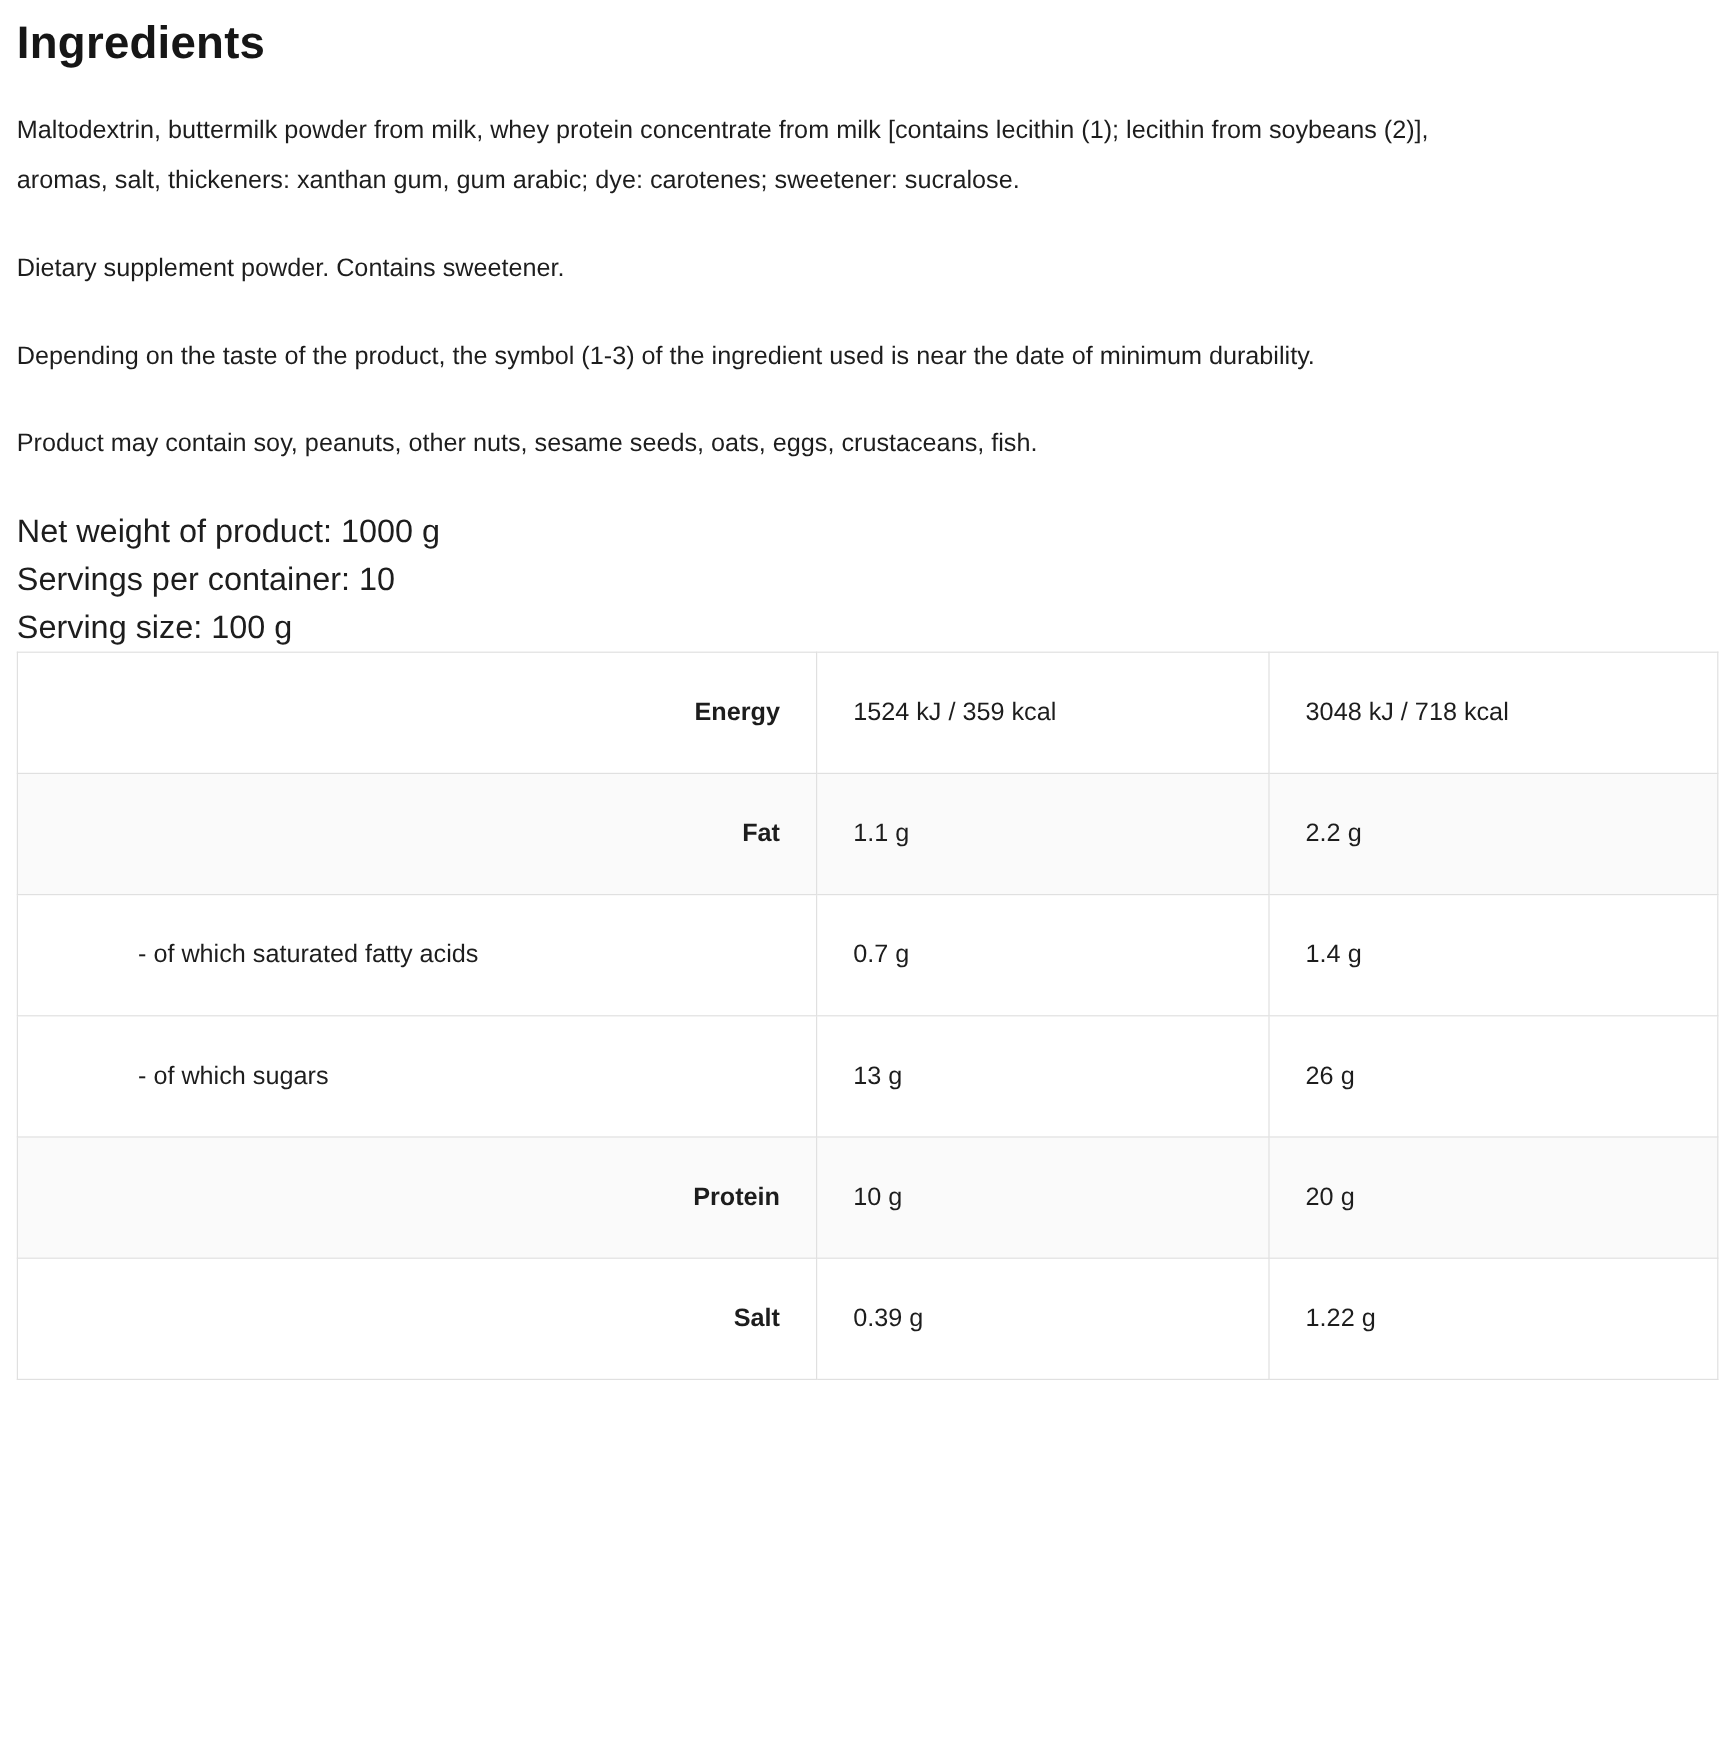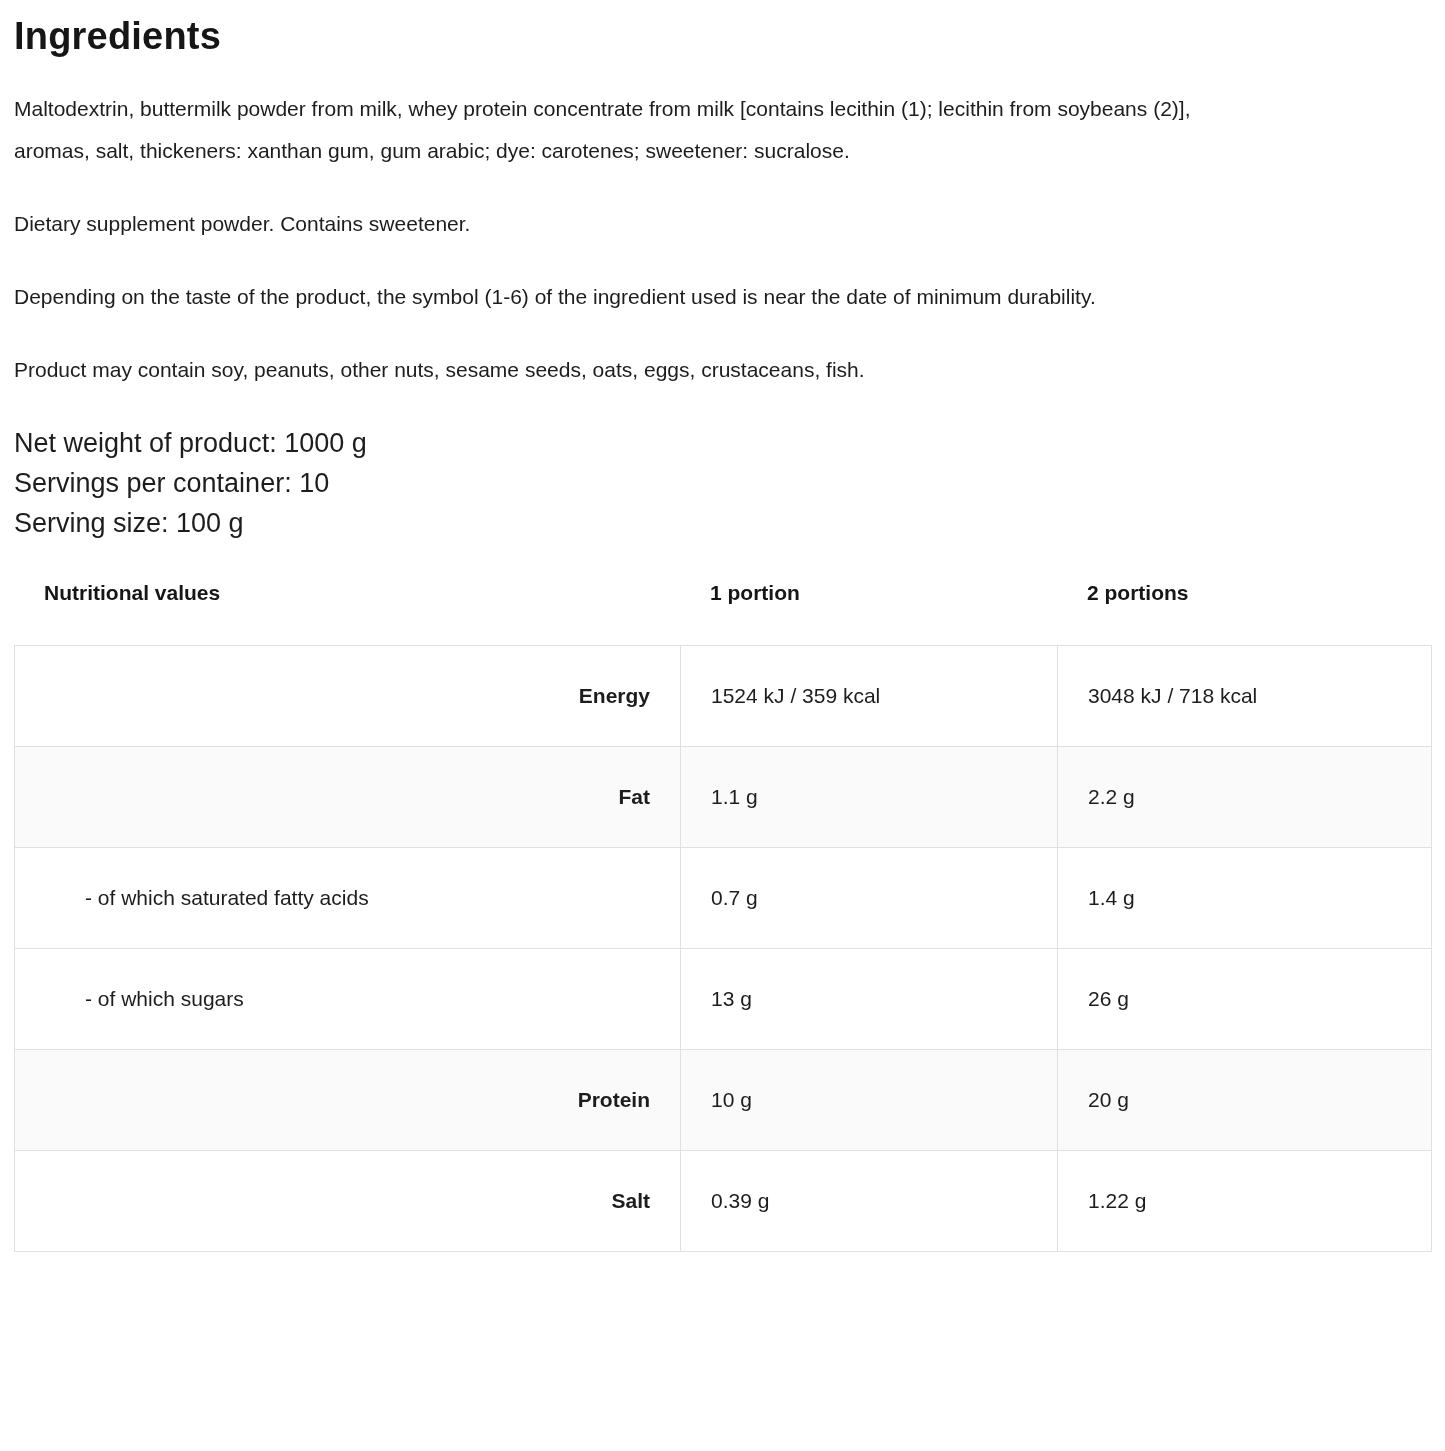--- a/index.html
+++ b/index.html
@@ -64,48 +64,43 @@
     border:1px solid var(--border);
     height:101px;
     padding:0 30px;
     font-size:21px;
     vertical-align:middle;
     background:var(--row);
     color:var(--text);
   }
   .nutrition-table tr.alt td{background:var(--row-alt);}
   .nutrition-table td.bold{font-weight:700;text-align:right;}
-  .nutrition-table td.indent{padding-left:70px;}
+  .nutrition-table td.indent{padding-left:100px;}
 </style>
 </head>
 <body>
 
 <main>
 
   <h1>Ingredients</h1>
 
   <div class="intro">
     <p class="first">Maltodextrin, buttermilk powder from <b>milk</b>, whey protein concentrate from <b>milk</b> [contains lecithin (1); lecithin from <b>soybeans</b> (2)], aromas, salt, thickeners: xanthan gum, gum arabic; dye: carotenes; sweetener: sucralose.</p>
     <p>Dietary supplement powder. Contains sweetener.</p>
-    <p>Depending on the taste of the product, the symbol (1-6) of the ingredient used is near the date of minimum durability.</p>
+    <p>Depending on the taste of the product, the symbol (1-3) of the ingredient used is near the date of minimum durability.</p>
     <p>Product may contain soy, peanuts, other nuts, sesame seeds, oats, eggs, crustaceans, fish.</p>
   </div>
 
 
   <div class="meta">
     <p>Net weight of product: 1000 g</p>
     <p>Servings per container: 10</p>
     <p>Serving size: 100 g</p>
   </div>
 
-  <div class="table-header">
-    <span>Nutritional values</span>
-    <span>1 portion</span>
-    <span>2 portions</span>
-  </div>
 
   <table class="nutrition-table">
     <colgroup>
       <col style="width:666px">
       <col style="width:377px">
       <col style="width:374px">
     </colgroup>
     <tbody id="table-body">
         <tr>
     <td class="label-cell bold">Energy</td>

